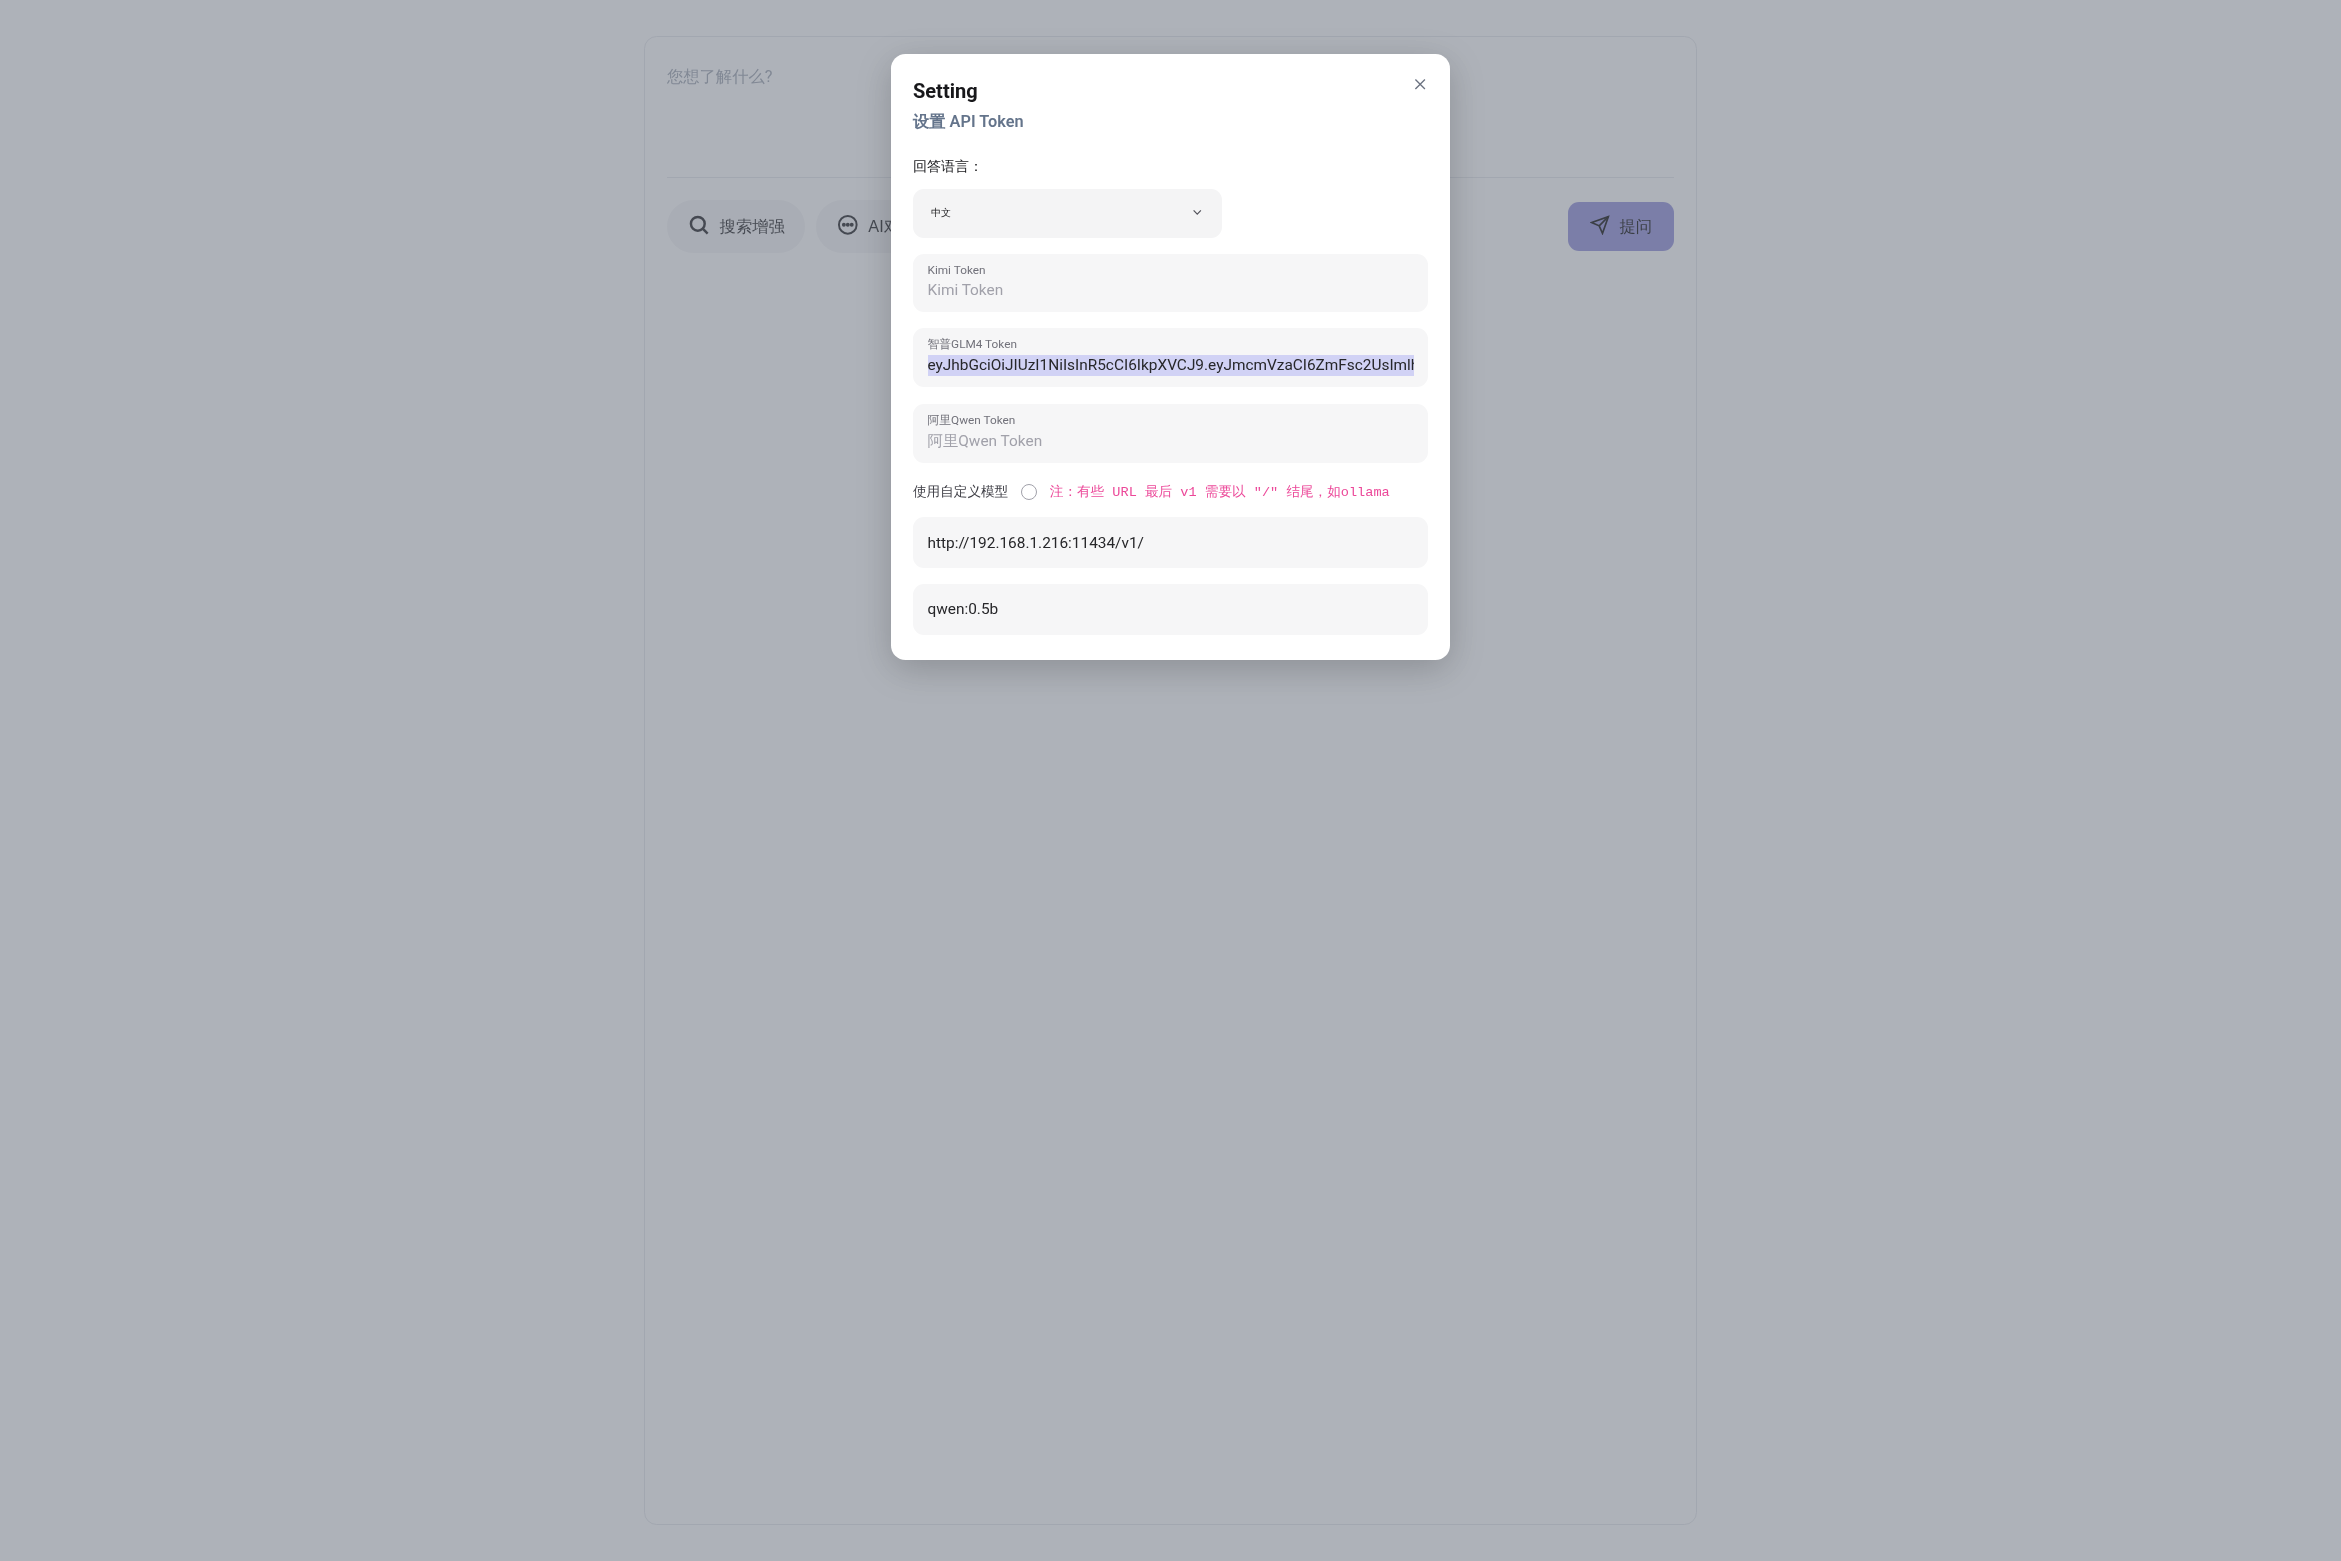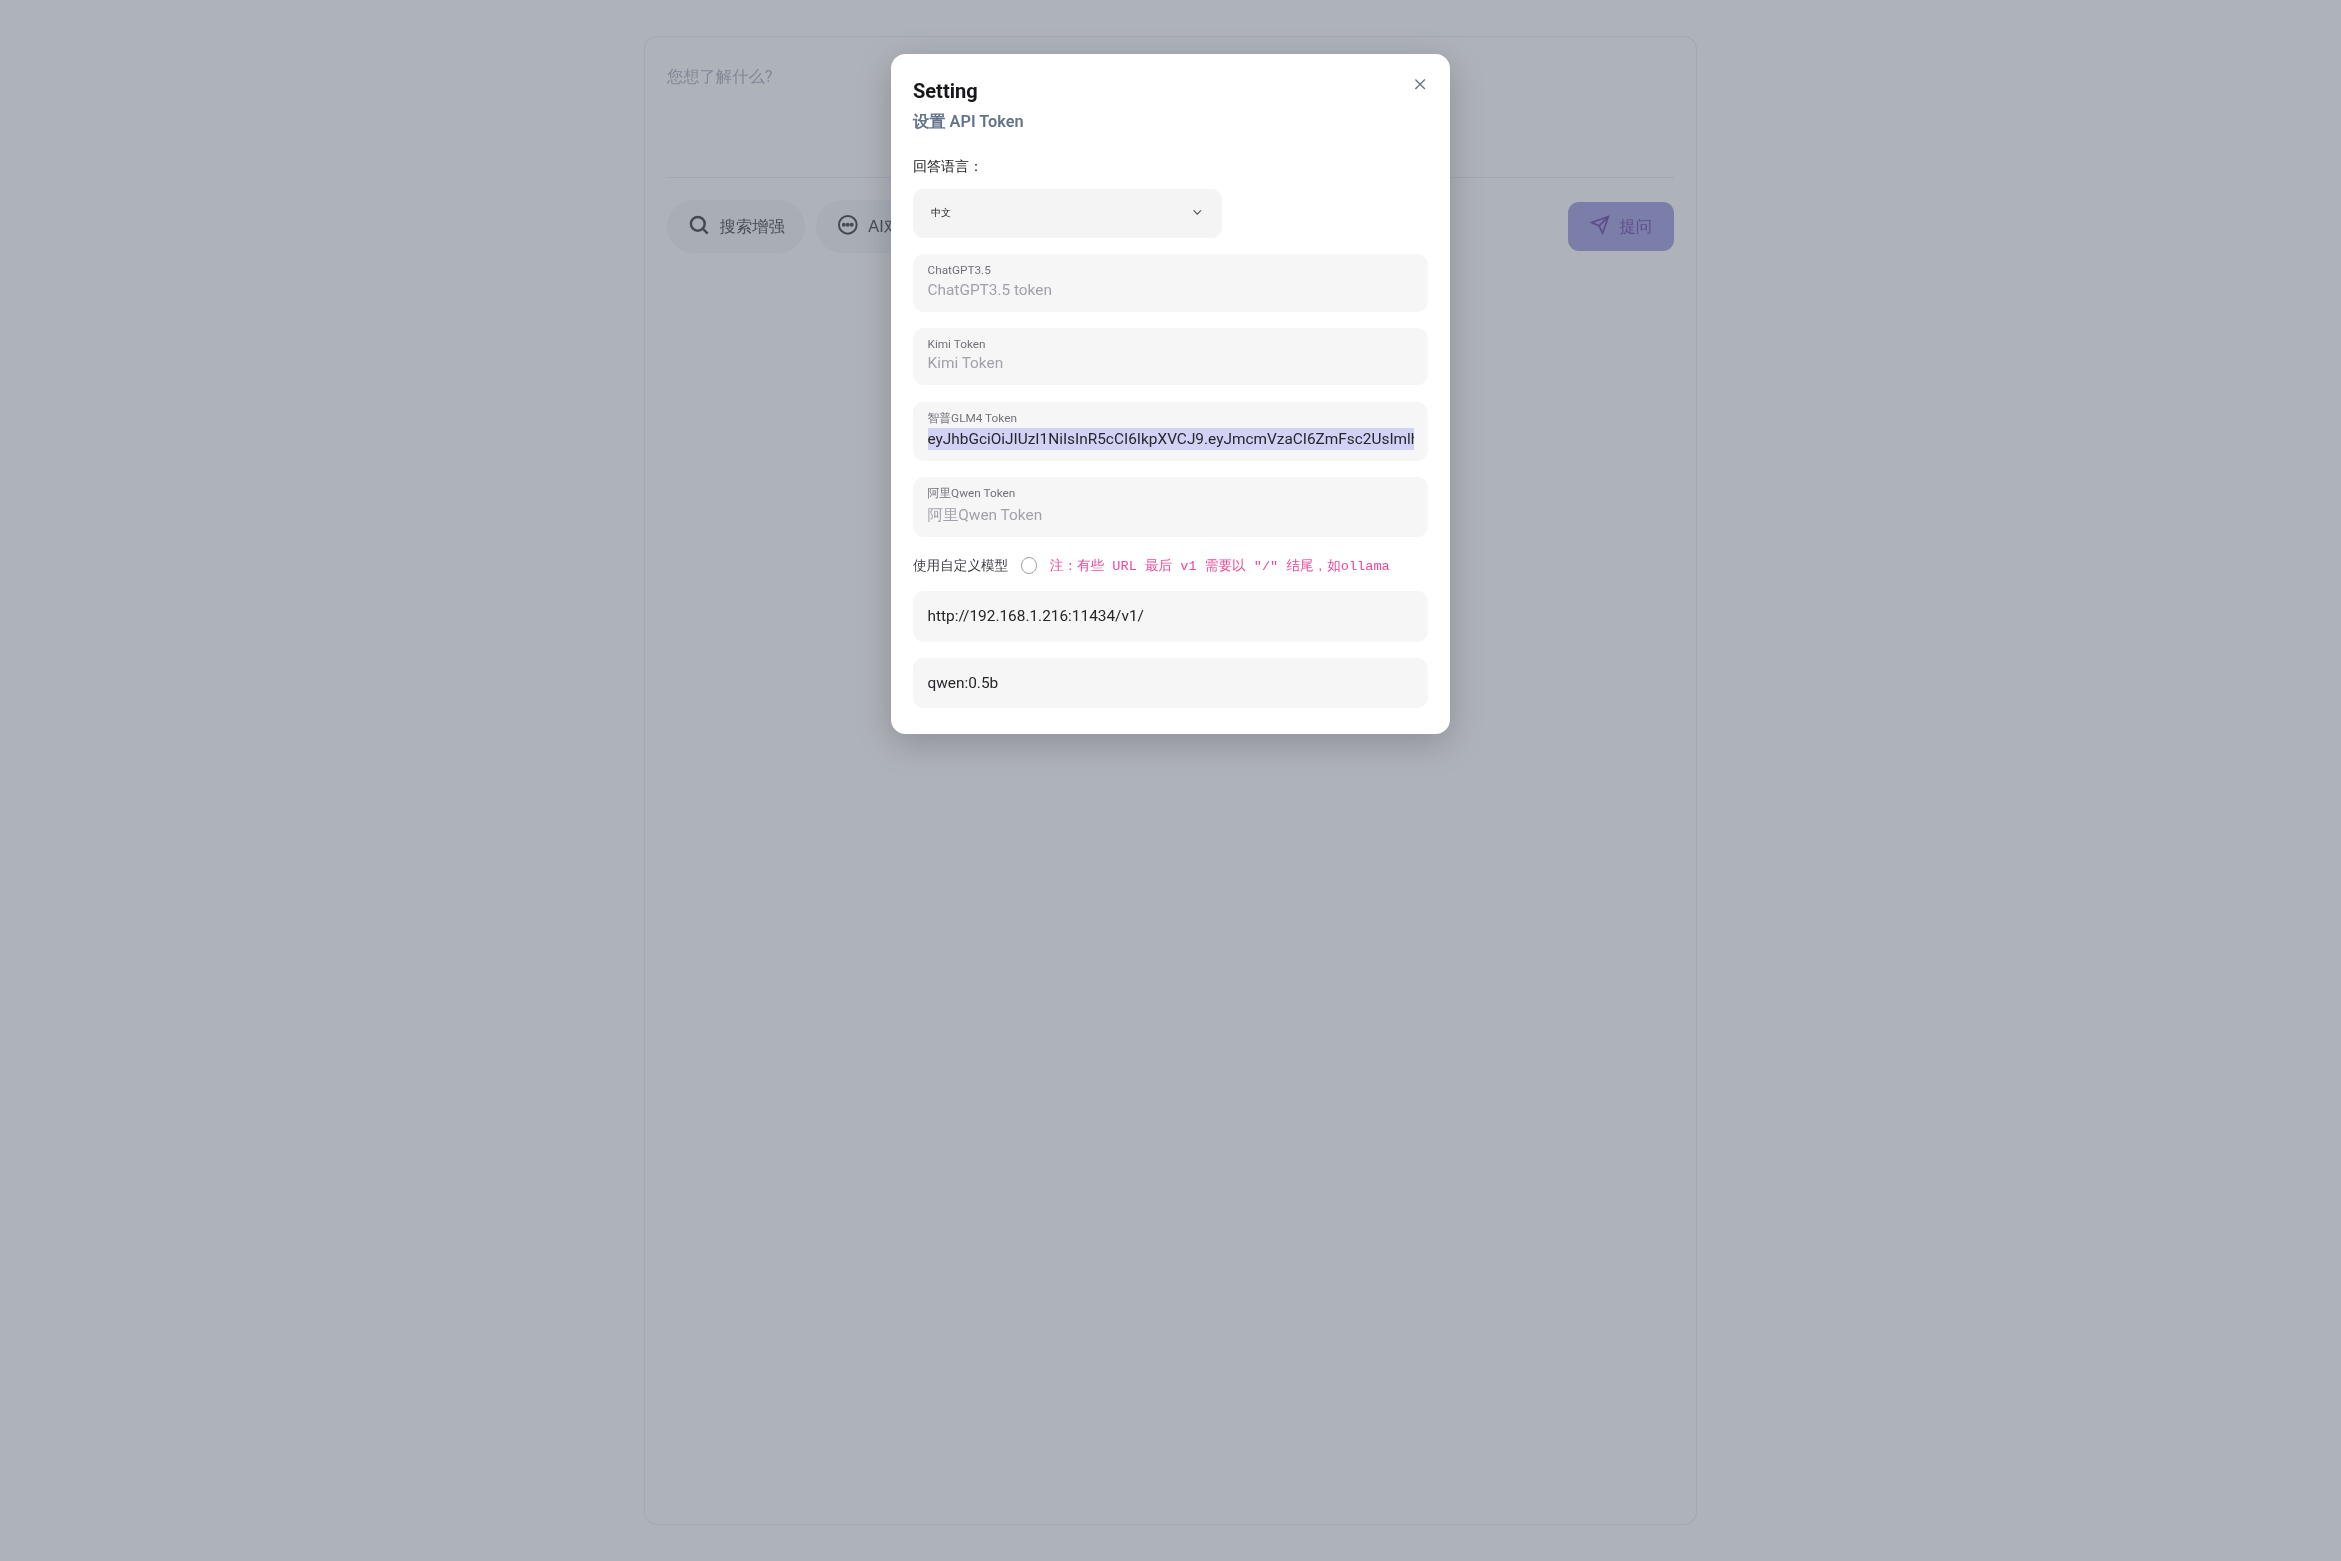--- a/index.html
+++ b/index.html
@@ -60,21 +60,21 @@
   cursor: pointer;
   border: none;
 }
 .chip svg { width: 23.6px; height: 23.6px; }
 .spacer { flex: 1; }
 .ask-btn {
   display: inline-flex;
   align-items: center;
   gap: 9px;
   background: #8f8dd9;
-  color: #4c1d95;
+  color: #000000;
   font-size: 16.3px;
   font-weight: 500;
   padding: 12.7px 22px;
   border-radius: 11px;
   border: none;
   cursor: pointer;
 }
 .ask-btn svg { width: 20px; height: 20px; }
 
 
@@ -278,24 +278,20 @@
     <div class="section-label">回答语言：</div>
     <div class="select-box">
       <span>中文</span>
       <span>
         <svg viewBox="0 0 24 24" fill="none" stroke="currentColor" stroke-width="2">
             <polyline points="6 9 12 15 18 9"></polyline>
           </svg>
       </span>
     </div>
 
-    <div class="input-group">
-      <span class="input-label">ChatGPT3.5</span>
-      <input class="input-field" placeholder="ChatGPT3.5 token" style="">
-    </div>
 
     <div class="input-group">
       <span class="input-label">Kimi Token</span>
       <input class="input-field" placeholder="Kimi Token" style="">
     </div>
 
     <div class="input-group">
       <span class="input-label">智普GLM4 Token</span>
       <input class="input-field selected-text" value="eyJhbGciOiJIUzI1NiIsInR5cCI6IkpXVCJ9.eyJmcmVzaCI6ZmFsc2UsImlhdCI6M" style="">
     </div>

